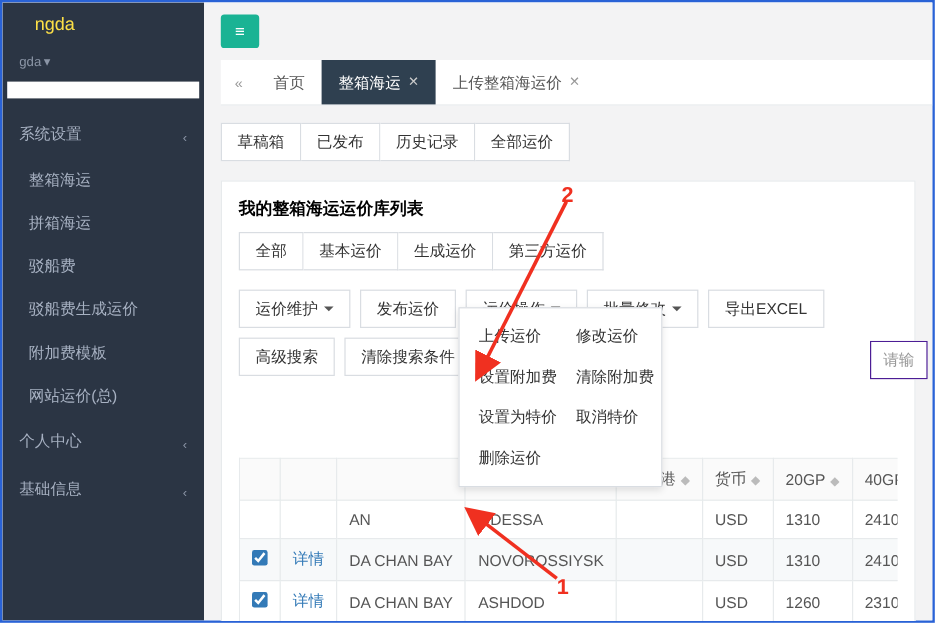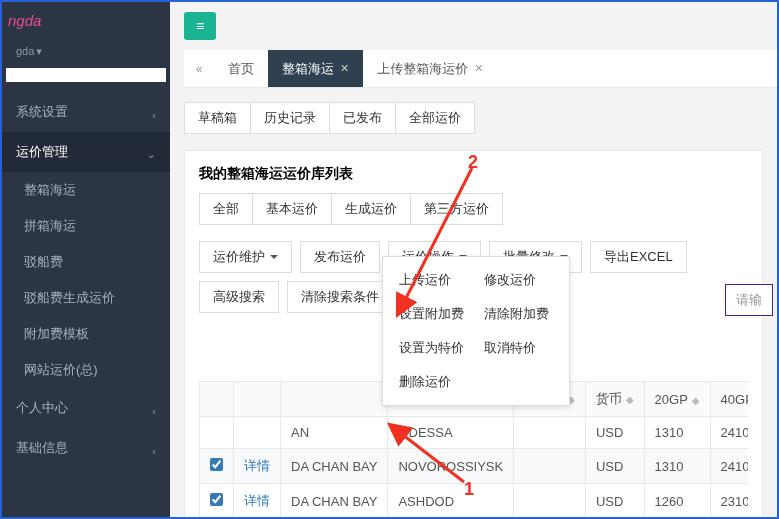--- a/index.html
+++ b/index.html
@@ -1,19 +1,19 @@
 <!DOCTYPE html>
 <html><head>
 <meta charset="utf-8">
 <style>
 * { margin:0; padding:0; box-sizing:border-box; font-family:Arial,"Microsoft YaHei",sans-serif; }
 body { width:779px; height:519px; overflow:hidden; border:2px solid #2962d6; position:relative; background:#fff; }
 .app { display:flex; height:100%; }
 .sidebar { width:168px; background:#2b3544; color:#a7b1c2; display:flex; flex-direction:column; font-size:13px; }
-.brand { padding:10px 6px 6px; color:#ec4899; font-size:15px;font-style:italic; }
+.brand { padding:10px 27px 6px; color:#fde047; font-size:15px; }
 .brand-sub { padding:0 14px 6px; font-size:11px; color:#8b95a6;margin-top:10px; }
 .brand-sub .caret { margin-left:2px; }
 .whitebar { background:#fff; height:14px; margin:4px 4px 10px 4px; }
 .nav-item { padding:11px 14px; display:flex; justify-content:space-between; align-items:flex-end; cursor:pointer; }
 .nav-item.active { background:#222a37; color:#fff; }
 .sub-item { padding:9px 14px 9px 22px; cursor:pointer; color:#a7b1c2; }
 .chev { font-size:11px; color:#8b95a6; }
 .main { flex:1; background:#f3f3f4; display:flex; flex-direction:column; overflow:hidden; }
 .topbar { background:#f3f3f4; padding:10px 0 0 14px; }
 .hamburger { width:32px; height:28px; background:#1ab394; color:#fff; border-radius:3px; display:inline-flex; align-items:center; justify-content:center; font-size:14px; cursor:pointer; }
@@ -25,21 +25,21 @@
 .tab.active .close { color:#ccc; }
 .content { padding:14px; overflow:auto; }
 .btn-row { display:flex; gap:0; margin-bottom:16px; }
 .btn { border:1px solid #d9dde2; background:#fff; padding:6px 13px; font-size:13px; color:#333; cursor:pointer; }
 .btn-row .btn + .btn { border-left:none; }
 .panel { background:#fff; border:1px solid #e7eaec; padding:14px; }
 .panel-title { font-size:14px; font-weight:bold; margin-bottom:10px; }
 .tool-row { display:flex; flex-wrap:wrap; gap:8px; margin-bottom:10px; }
 .tool-row .btn { border:1px solid #d9dde2; }
 .dd-caret::after { content:""; display:inline-block; margin-left:5px; border:4px solid transparent; border-top-color:#555; transform:translateY(2px); }
-.dropdown { position:absolute; left:380px; top:254px; width:188px; background:#fff; border:1px solid #d9dde2; box-shadow:0 2px 6px rgba(0,0,0,.12); padding:14px 16px; font-size:13px; color:#333; display:grid; grid-template-columns:1fr 1fr; row-gap:18px; column-gap:14px; z-index:5;gap:16px; }
+.dropdown { position:absolute; left:380px; top:254px; width:170px; background:#fff; border:1px solid #d9dde2; box-shadow:0 2px 6px rgba(0,0,0,.12); padding:14px 16px; font-size:13px; color:#333; display:grid; grid-template-columns:1fr 1fr; row-gap:18px; column-gap:14px; z-index:5;gap:16px; }
 .dropdown .dditem { cursor:pointer; white-space:nowrap; }
 .dropdown .full { grid-column:1 / -1; }
 .table-wrap { overflow:hidden; }
 table { border-collapse:collapse; width:100%; font-size:13px; }
 th, td { border:1px solid #e7eaec; padding:8px 10px; text-align:left; white-space:nowrap; color:#555; }
 th { background:#fafafa; font-weight:normal; }
 th .sort { color:#bbb; font-size:10px; margin-left:4px; }
 tr.alt td { background:#f7f9fa; }
 .link { color:#337ab7; cursor:pointer; }
 .chk { accent-color:#337ab7; }
@@ -55,24 +55,20 @@
     <div class="brand">ngda</div>
     <div class="brand-sub">
       <span>gda</span><span class="caret">▾</span>
     </div>
     <div class="whitebar"></div>
 
     <div class="nav-item">
       <span>系统设置</span>
       <span class="chev">‹</span>
     </div>
-    <div class="nav-item active">
-      <span>运价管理</span>
-      <span class="chev">⌄</span>
-    </div>
     <div class="sub-item">整箱海运</div>
     <div class="sub-item">拼箱海运</div>
     <div class="sub-item">驳船费</div>
     <div class="sub-item">驳船费生成运价</div>
     <div class="sub-item">附加费模板</div>
     <div class="sub-item">网站运价(总)</div>
 
     <div class="nav-item">
       <span>个人中心</span>
       <span class="chev">‹</span>
@@ -102,22 +98,22 @@
         <div class="tab">
           <span>上传整箱海运价</span>
           <span class="close">✕</span>
         </div>
       </div>
     </div>
 
     <div class="content">
       <div class="btn-row">
         <button class="btn">草稿箱</button>
+        <button class="btn">已发布</button>
         <button class="btn">历史记录</button>
-        <button class="btn">已发布</button>
         <button class="btn">全部运价</button>
       </div>
 
       <div class="panel">
         <div class="panel-title">我的整箱海运运价库列表</div>
 
         <div class="btn-row">
           <button class="btn">全部</button>
           <button class="btn">基本运价</button>
           <button class="btn">生成运价</button>

